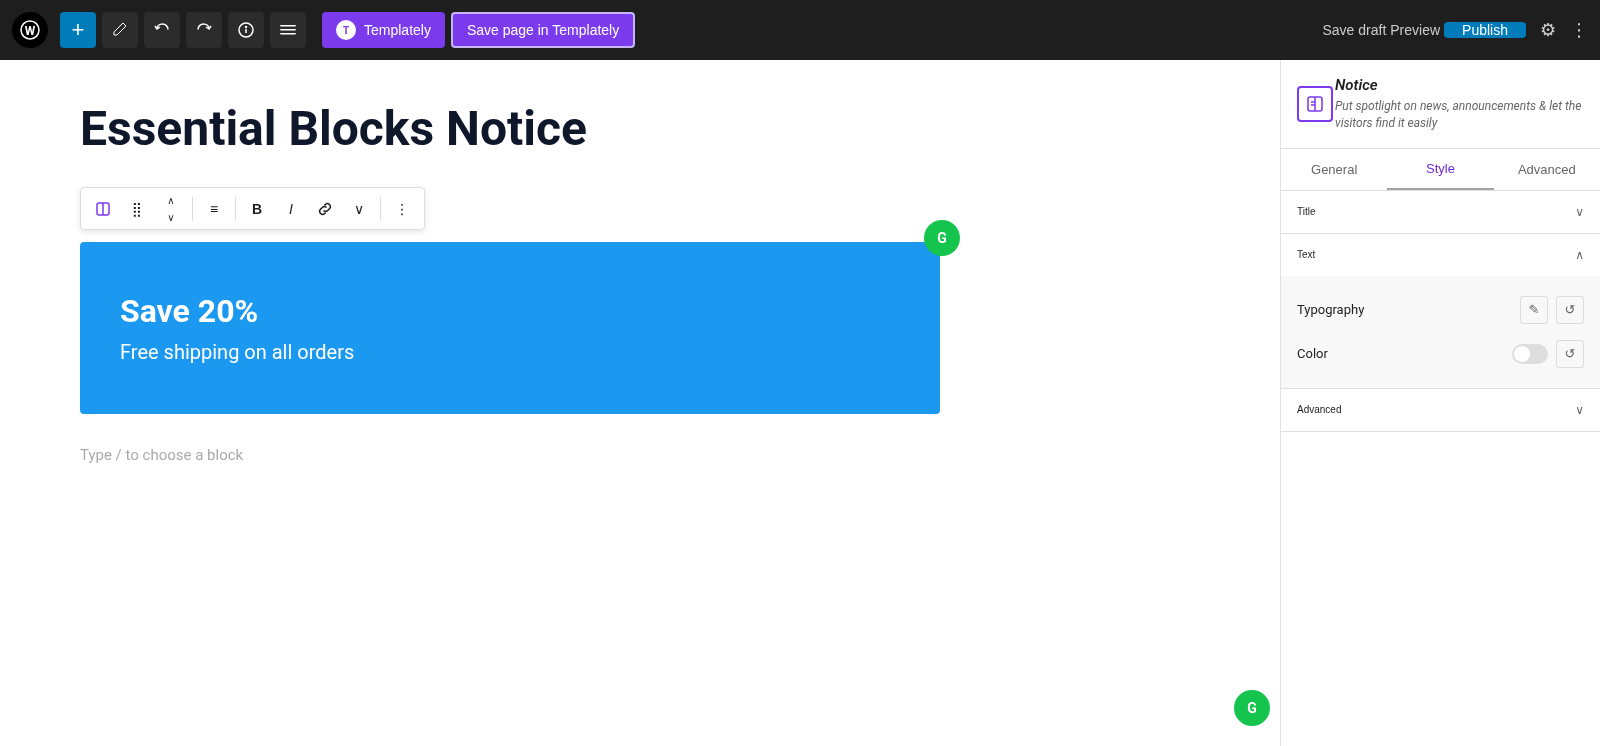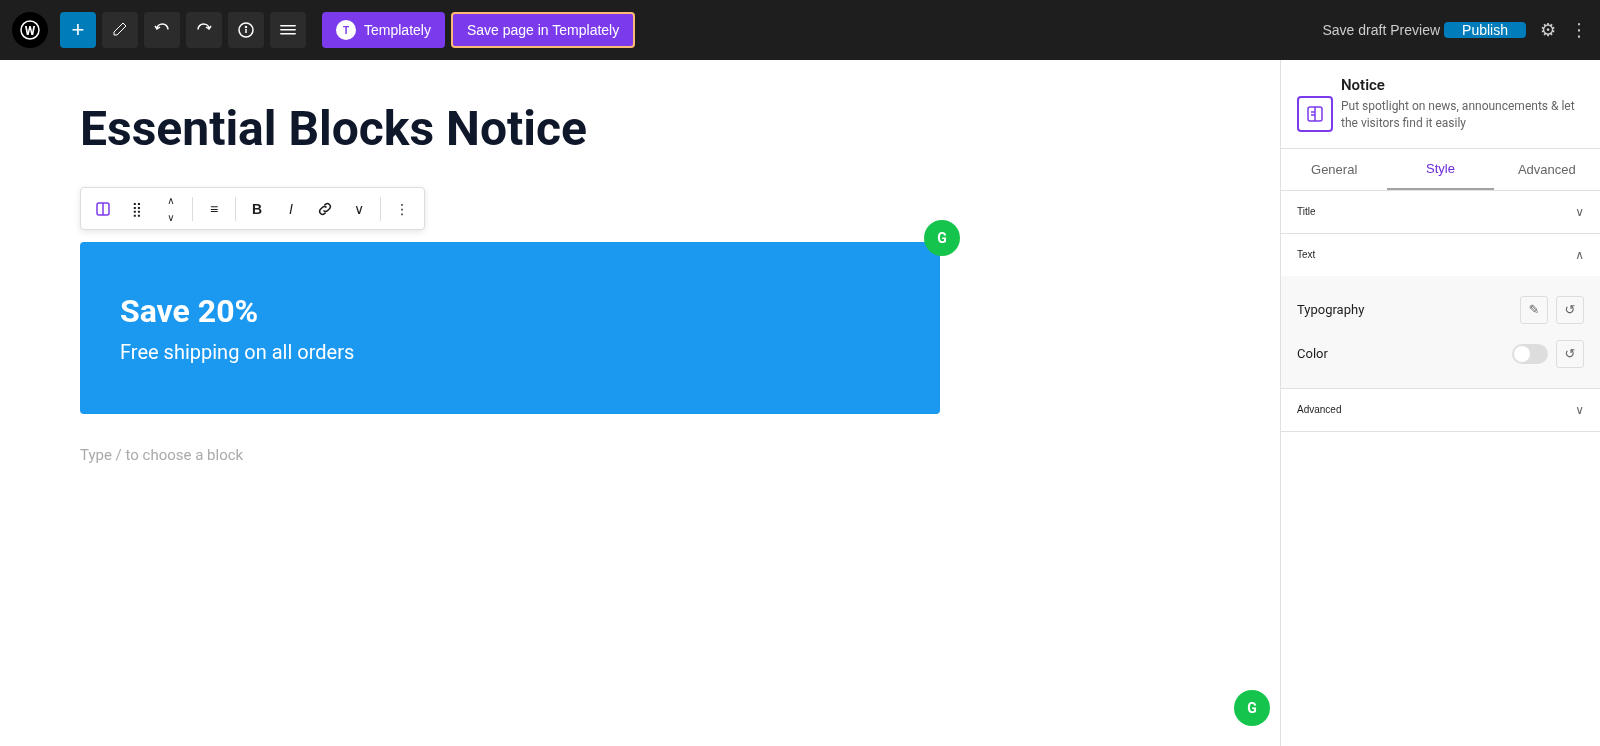--- a/index.html
+++ b/index.html
@@ -44,21 +44,21 @@
       cursor: pointer; margin-left: 10px;
     }
     .templately-btn .t-icon {
       width: 20px; height: 20px;
       background: #fff; border-radius: 50%;
       display: flex; align-items: center; justify-content: center;
       font-size: 10px; font-weight: 700; color: #7c3aed;
     }
     .save-templately-btn {
       background: #7c3aed; color: #fff;
-      border: 2px solid #fdba74; border-radius: 4px;
+      border: 2px solid #c4b5fd; border-radius: 4px;
       padding: 8px 14px; font-size: 14px; font-weight: 500;
       cursor: pointer;
     }
     .toolbar-right {
       margin-left: auto;
       display: flex; align-items: center; gap: 4px;
     }
     .save-draft-btn, .preview-btn {
       background: none; border: none;
       color: #ccc; font-size: 14px; cursor: pointer;
@@ -190,24 +190,25 @@
       width: 36px; height: 36px;
       background: none; border: none;
       color: #666; font-size: 18px; cursor: pointer;
       display: flex; align-items: center; justify-content: center;
       margin-right: 6px;
     }
 
     
     .block-info {
       display: flex;
-      align-items: flex-end;
+      align-items: center;
       padding: 16px;
       border-bottom: 1px solid #e0e0e0;
-      gap: 8px;
+      gap: 2px;
+      font-style: italic;
     }
     .block-icon {
       width: 36px; height: 36px;
       border: 2px solid #7c3aed;
       border-radius: 4px;
       display: flex; align-items: center; justify-content: center;
       color: #7c3aed; font-size: 16px;
       flex-shrink: 0;
     }
     .block-name { font-size: 15px; font-weight: 600; color: #1e1e1e; }

